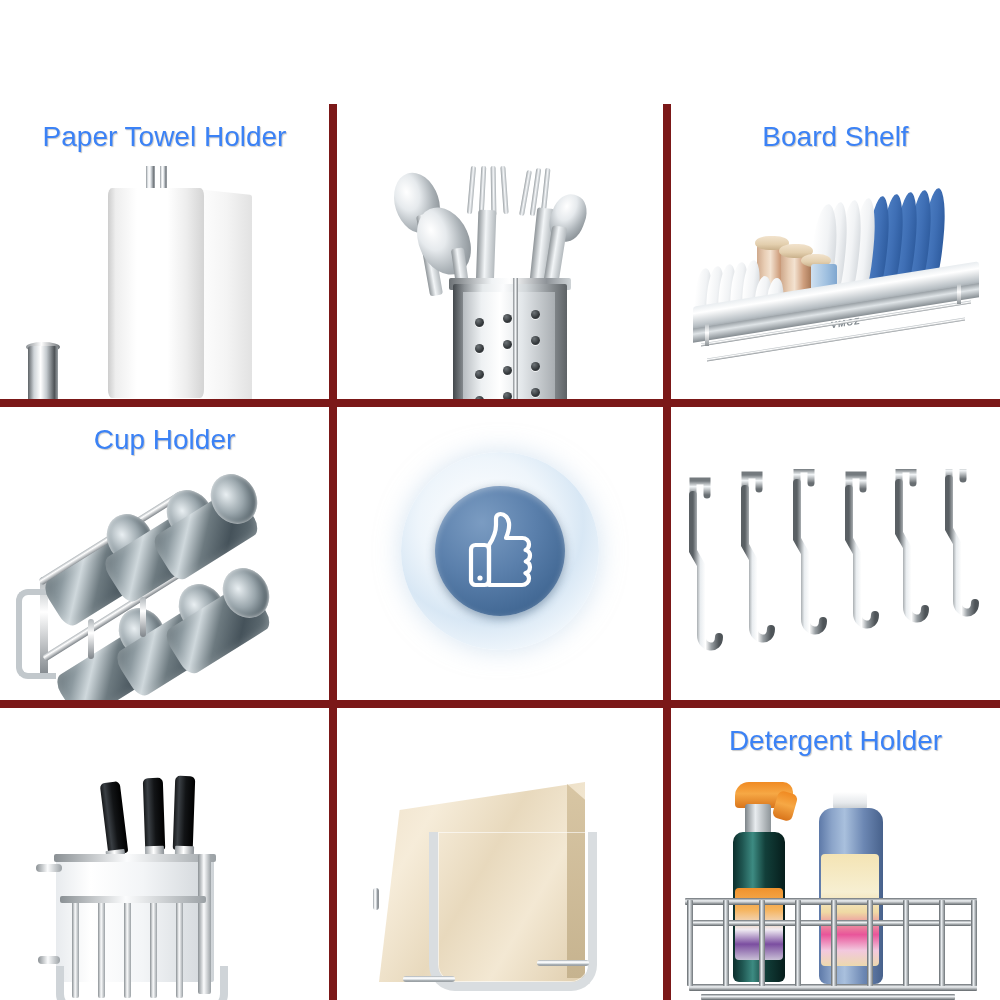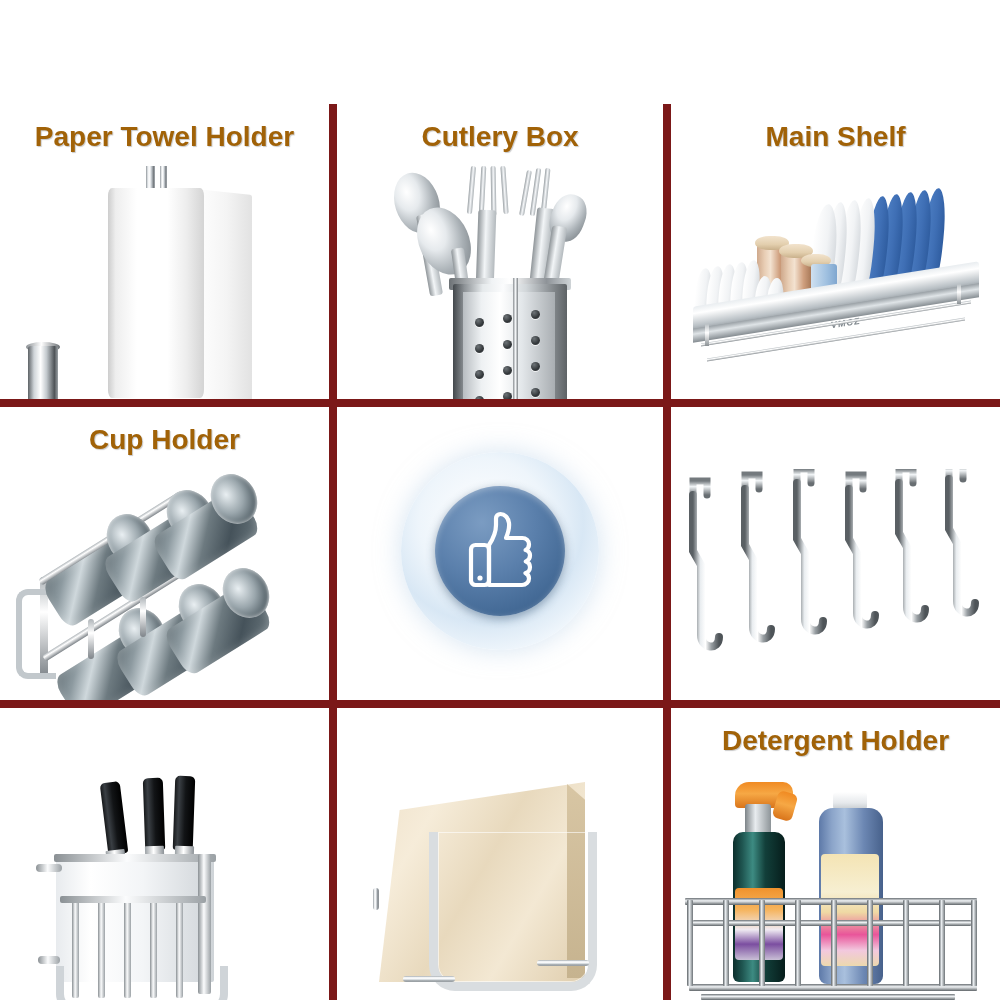--- a/index.html
+++ b/index.html
@@ -24,21 +24,21 @@
 
   
   .grid{
     position:absolute;left:0;top:104px;width:1000px;height:896px;
   }
   .cell{
     position:absolute;background:#ffffff;overflow:hidden;
   }
   .cell-title{
     position:absolute;left:0;right:0;top:18px;text-align:center;
-    color:#a16207;font-weight:bold;font-size:28px;line-height:1.1;
+    color:#3b82f6;font-weight:normal;font-size:28px;line-height:1.1;
     text-shadow:1px 1px 1px rgba(0,0,0,.22);
     white-space:nowrap;
   }
   .art{position:absolute;left:0;right:0;top:62px;bottom:6px;}
 
   
   .vline{position:absolute;width:8px;background:#7b1818;}
   .hline{position:absolute;height:8px;background:#7b1818;}
 
   
@@ -273,21 +273,20 @@
         <div class="abs chrome-h pt-rod-cap"></div>
         <div class="abs pt-roll-sheet"></div>
         <div class="abs pt-roll"></div>
         <div class="abs pt-post-top"></div>
         <div class="abs pt-post"></div>
 
       </div>
     </div>
 
     <div class="cell" style="left:337px;top:0px;width:326px;height:295px;">
-      <div class="cell-title">Cutlery Box</div>
       <div class="art">
 
         <div class="abs cb-spoon" style="left:58px;top:6px;width:44px;height:62px;transform:rotate(-18deg);"></div>
         <div class="abs cb-handle" style="left:86px;top:48px;width:13px;height:82px;transform:rotate(-10deg);"></div>
         <div class="abs cb-spoon" style="left:82px;top:40px;width:50px;height:70px;transform:rotate(-24deg);"></div>
         <div class="abs cb-handle" style="left:118px;top:82px;width:13px;height:60px;transform:rotate(-8deg);"></div>
 
         <div class="abs tine" style="left:132px;top:0px;width:5px;height:48px;transform:rotate(5deg);"></div>
         <div class="abs tine" style="left:143px;top:0px;width:5px;height:50px;transform:rotate(3deg);"></div>
         <div class="abs tine" style="left:154px;top:0px;width:5px;height:50px;transform:rotate(-1deg);"></div>
@@ -316,21 +315,21 @@
         <div class="abs cb-hole" style="left:138px;top:204px;"></div>
         <div class="abs cb-hole" style="left:166px;top:200px;"></div>
         <div class="abs cb-hole" style="left:194px;top:196px;"></div>
         <div class="abs cb-hole" style="left:138px;top:230px;"></div>
         <div class="abs cb-hole" style="left:166px;top:226px;"></div>
         <div class="abs cb-hole" style="left:194px;top:222px;"></div>
       </div>
     </div>
 
     <div class="cell" style="left:671px;top:0px;width:329px;height:295px;">
-      <div class="cell-title">Main Shelf</div>
+      <div class="cell-title">Board Shelf</div>
       <div class="art">
 
         <div class="abs plate plate-b" style="left:252px;top:22px;width:20px;height:108px;transform:rotate(6deg);"></div>
         <div class="abs plate plate-b" style="left:238px;top:24px;width:20px;height:108px;transform:rotate(6deg);"></div>
         <div class="abs plate plate-b" style="left:224px;top:26px;width:20px;height:108px;transform:rotate(6deg);"></div>
         <div class="abs plate plate-b" style="left:210px;top:28px;width:20px;height:108px;transform:rotate(6deg);"></div>
         <div class="abs plate plate-b" style="left:196px;top:30px;width:20px;height:108px;transform:rotate(6deg);"></div>
 
         <div class="abs plate plate-w" style="left:182px;top:32px;width:20px;height:108px;transform:rotate(6deg);"></div>
         <div class="abs plate plate-w" style="left:168px;top:34px;width:20px;height:108px;transform:rotate(6deg);"></div>

